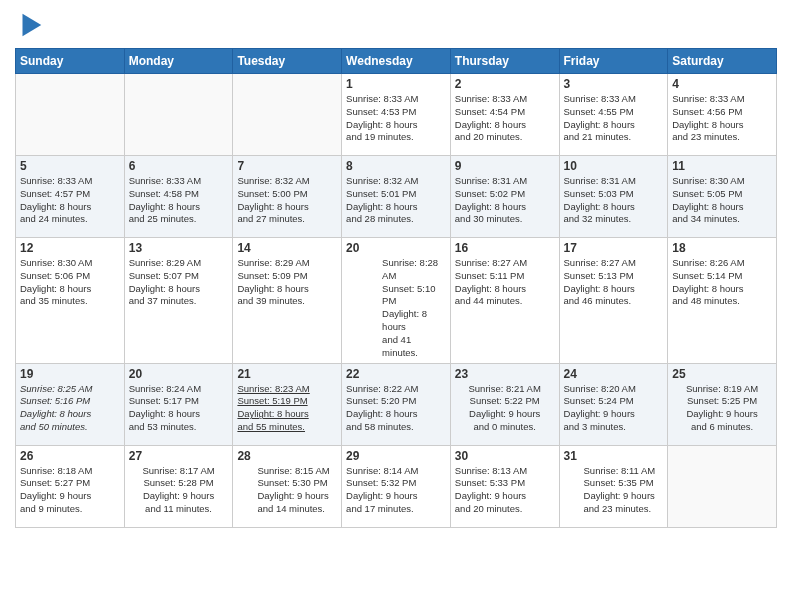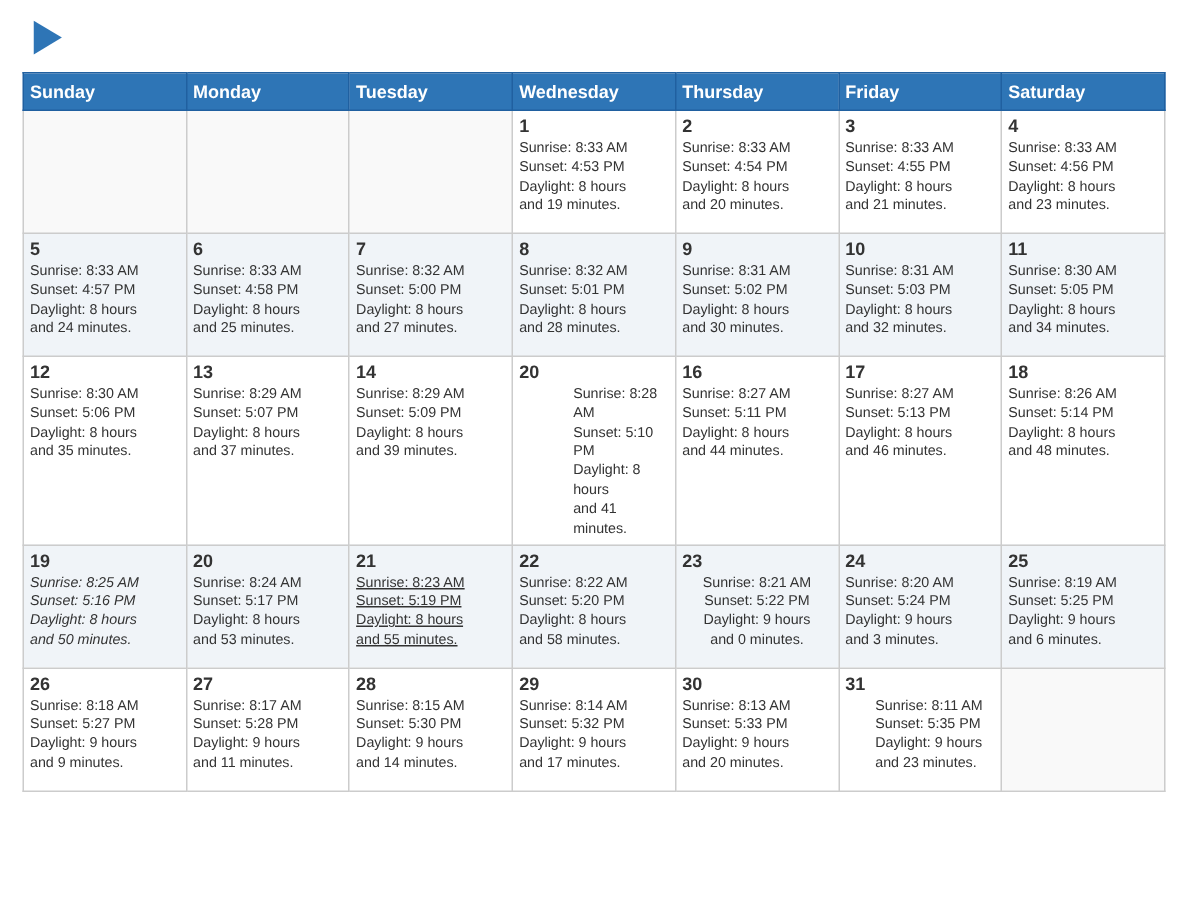--- a/index.html
+++ b/index.html
@@ -307,44 +307,44 @@
           </td>
           <td>
             <div class="day-number">24</div>
             <div class="day-info" style="white-space: pre-line;">Sunrise: 8:20 AM
 Sunset: 5:24 PM
 Daylight: 9 hours
 and 3 minutes.</div>
           </td>
           <td>
             <div class="day-number">25</div>
-            <div class="day-info" style="white-space: pre-line;">Sunrise: 8:19 AM
+            <div class="day-info" style="white-space: pre-line; text-align: center;">Sunrise: 8:19 AM
 Sunset: 5:25 PM
 Daylight: 9 hours
 and 6 minutes.</div>
           </td>
         </tr>
         <tr class="row-5">
           <td>
             <div class="day-number">26</div>
             <div class="day-info" style="white-space: pre-line;">Sunrise: 8:18 AM
 Sunset: 5:27 PM
 Daylight: 9 hours
 and 9 minutes.</div>
           </td>
           <td>
             <div class="day-number">27</div>
-            <div class="day-info" style="white-space: pre-line;">Sunrise: 8:17 AM
+            <div class="day-info" style="white-space: pre-line; text-align: center;">Sunrise: 8:17 AM
 Sunset: 5:28 PM
 Daylight: 9 hours
 and 11 minutes.</div>
           </td>
           <td>
             <div class="day-number">28</div>
-            <div class="day-info" style="white-space: pre-line;">Sunrise: 8:15 AM
+            <div class="day-info" style="white-space: pre-line; margin-left: 20px;">Sunrise: 8:15 AM
 Sunset: 5:30 PM
 Daylight: 9 hours
 and 14 minutes.</div>
           </td>
           <td>
             <div class="day-number">29</div>
             <div class="day-info" style="white-space: pre-line;">Sunrise: 8:14 AM
 Sunset: 5:32 PM
 Daylight: 9 hours
 and 17 minutes.</div>

